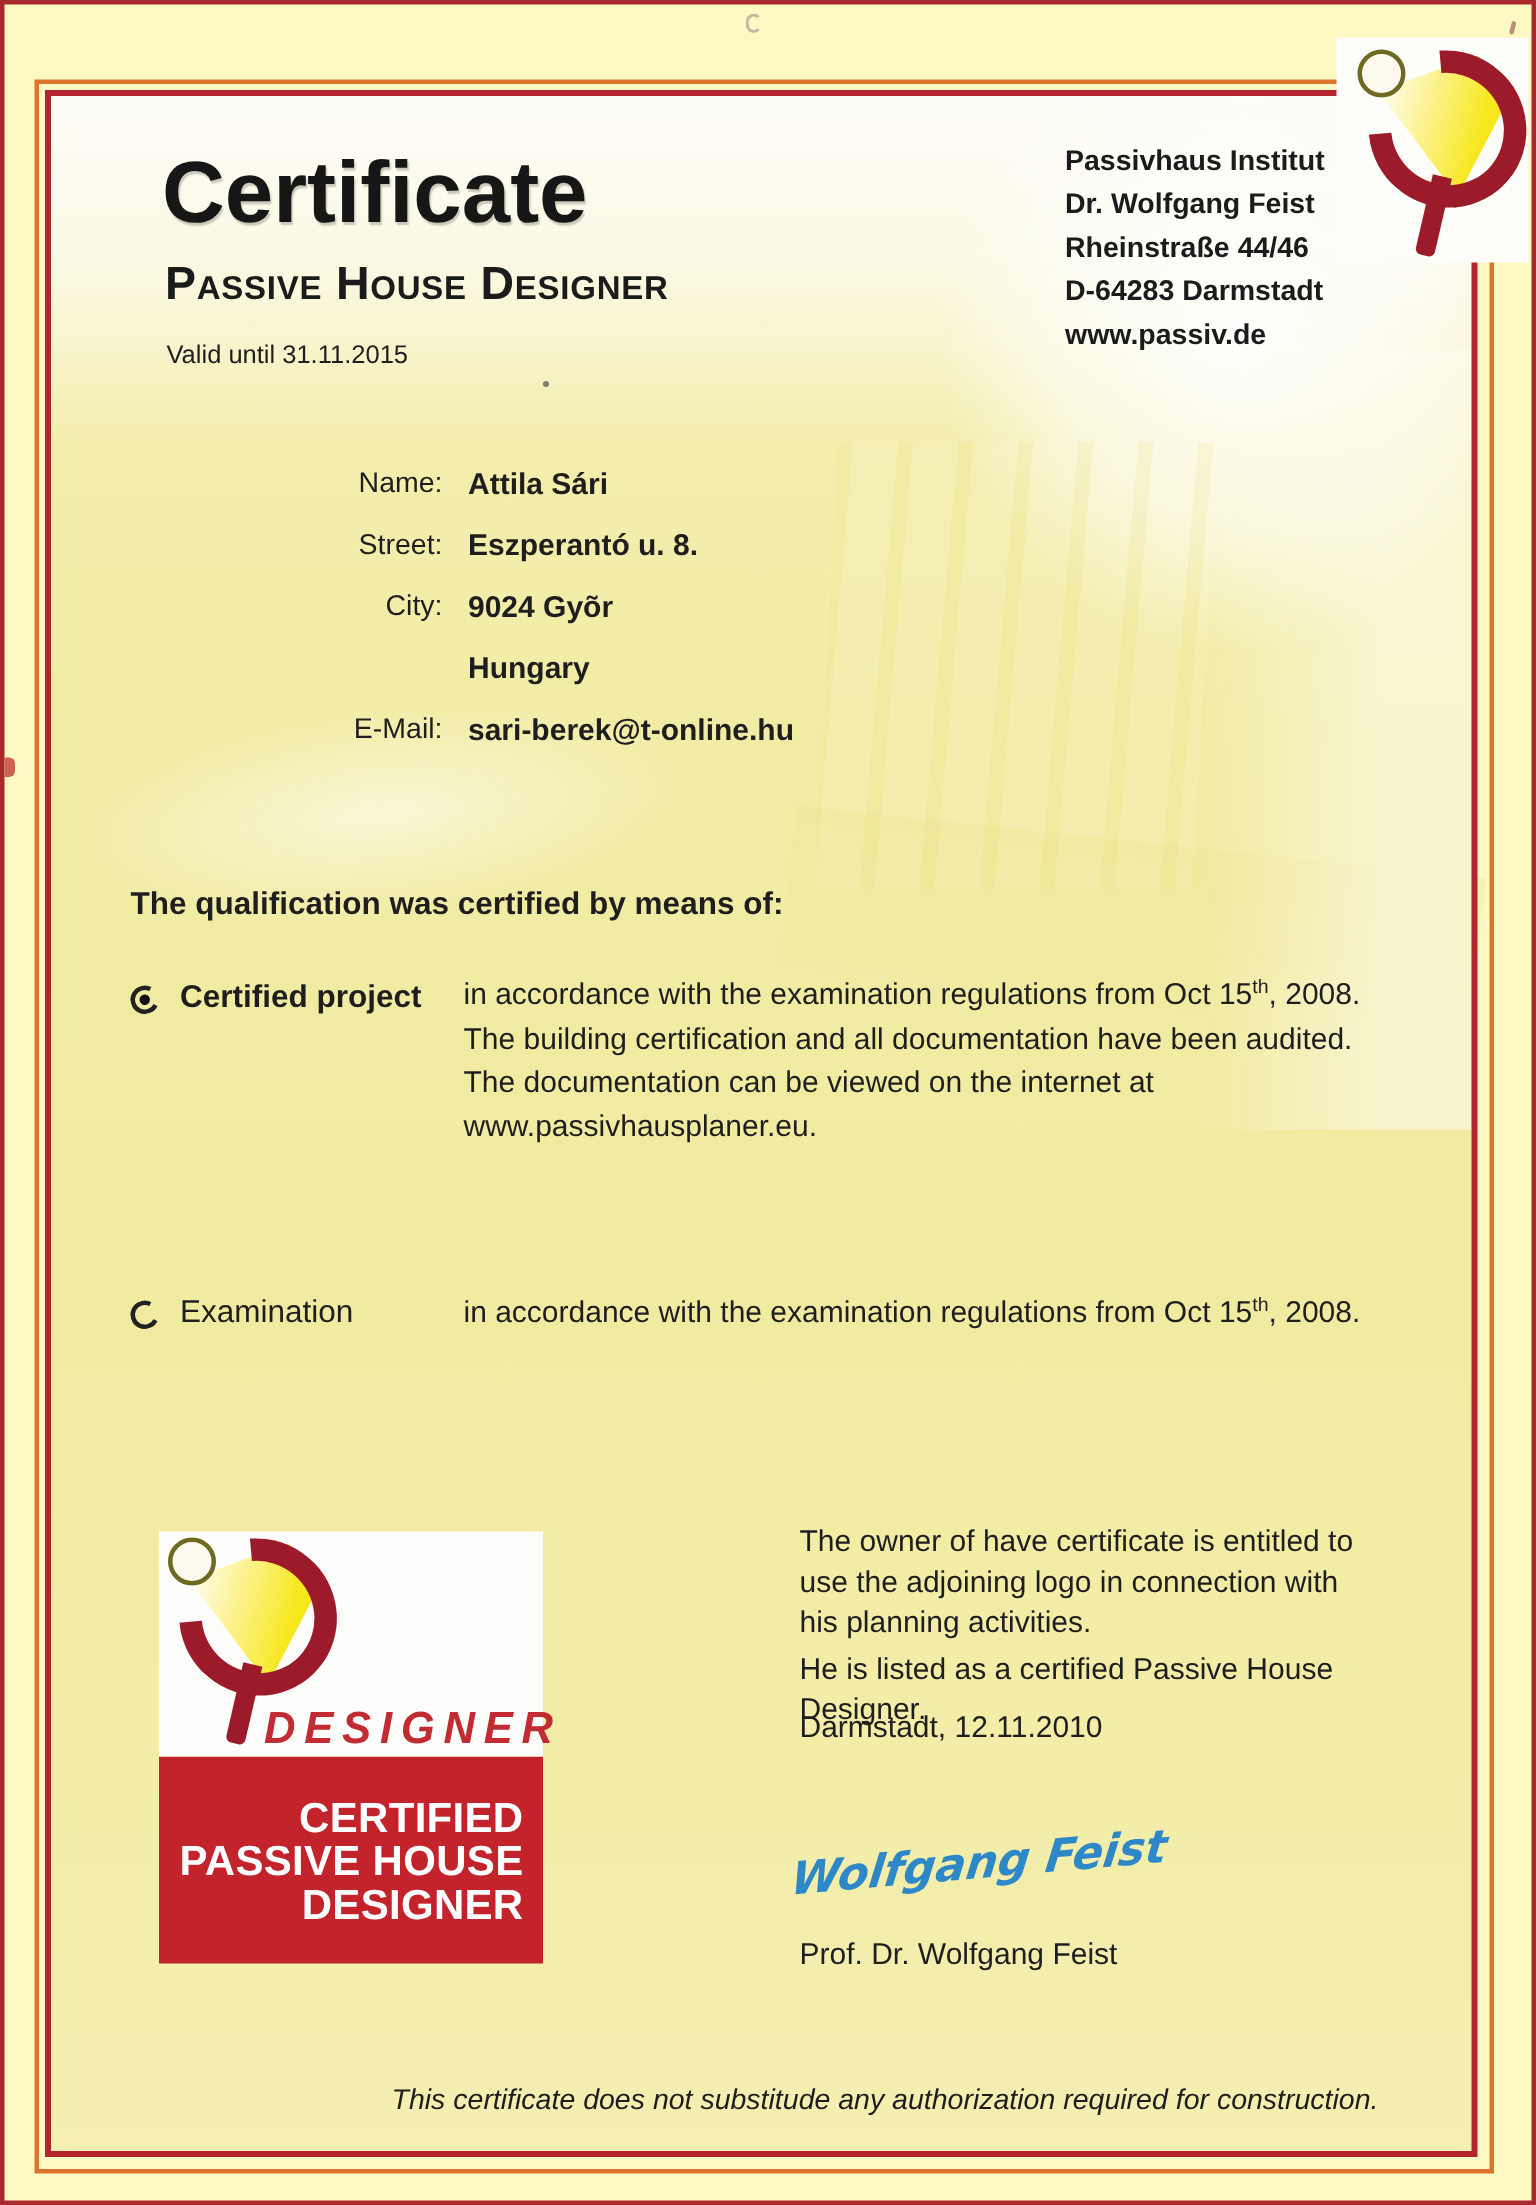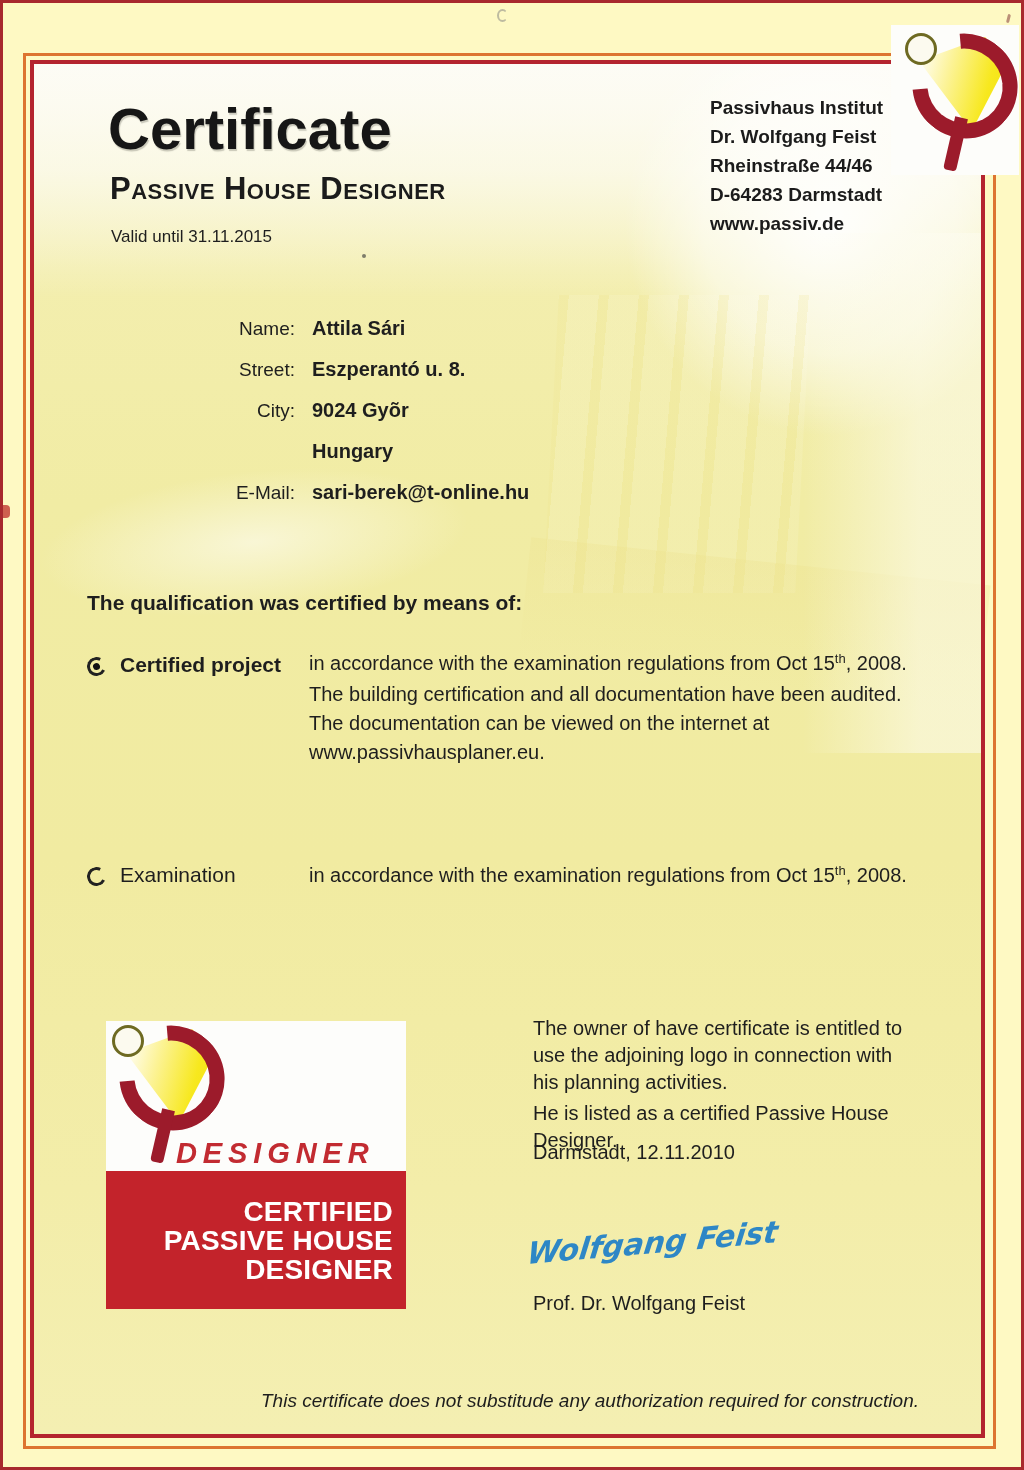--- a/index.html
+++ b/index.html
@@ -50,36 +50,36 @@
   .title    { left:105px; top:92px;  font-size:58px; font-weight:bold; letter-spacing:0;
               color:#161616; text-shadow:1px 2px 1px rgba(110,110,95,.35); }
   .subtitle { left:107px; top:168px; font-size:31px; font-weight:bold; font-variant:small-caps;
               letter-spacing:.5px; color:#1b1b1b; }
   .valid    { left:108px; top:224px; font-size:17px; }
 
   .institute { left:707px; top:90px; font-size:19px; font-weight:bold; line-height:29px; color:#1b1b1b; }
 
   
   .holder { left:200px; top:309px; }
-  .h-row { display:flex; align-items:flex-end; height:28px; margin-bottom:13px; }
+  .h-row { display:flex; align-items:flex-start; height:28px; margin-bottom:13px; }
   .h-row.gap { margin-top:7px; }
   .h-label { width:92px; text-align:right; font-size:19px; margin-right:17px; }
   .h-value { font-size:20px; font-weight:bold; }
 
   
   .qual-heading { left:84px; top:588px; font-size:21px; font-weight:bold; }
   .radio { position:absolute; width:13px; height:13px; border:3px solid #222;
            border-radius:50%; border-right-color:transparent; transform:rotate(-18deg); }
   .radio .dot { position:absolute; left:3px; top:3px; width:7px; height:7px; background:#111; border-radius:50%; }
   .opt-label { position:absolute; left:117px; font-size:21px; }
   .opt-desc  { position:absolute; left:306px; width:678px; font-size:20px; line-height:29px; }
   .sup { font-size:13px; position:relative; top:-7px; }
 
   
-  .badge { left:103px; top:1018px; width:300px; }
+  .badge { left:103px; top:1018px; width:256px; }
   .badge-top { position:relative; height:150px; background:#fdfdfb; }
   .badge-top .ph-logo { left:2px; top:4px; }
   .badge-designer { position:absolute; left:70px; bottom:1px; font-style:italic; font-weight:bold;
     font-size:30px; color:#c22b31; letter-spacing:6px; white-space:nowrap; transform:scaleX(.97); transform-origin:left; }
   .badge-red { height:138px; background:#c3232b; box-sizing:border-box;
     padding:26px 13px 0 0; text-align:right; }
   .badge-red div { color:#fff; font-weight:bold; font-size:28px; line-height:29px; letter-spacing:.2px; }
 
   
   .col-right { font-size:20px; line-height:27px; }

